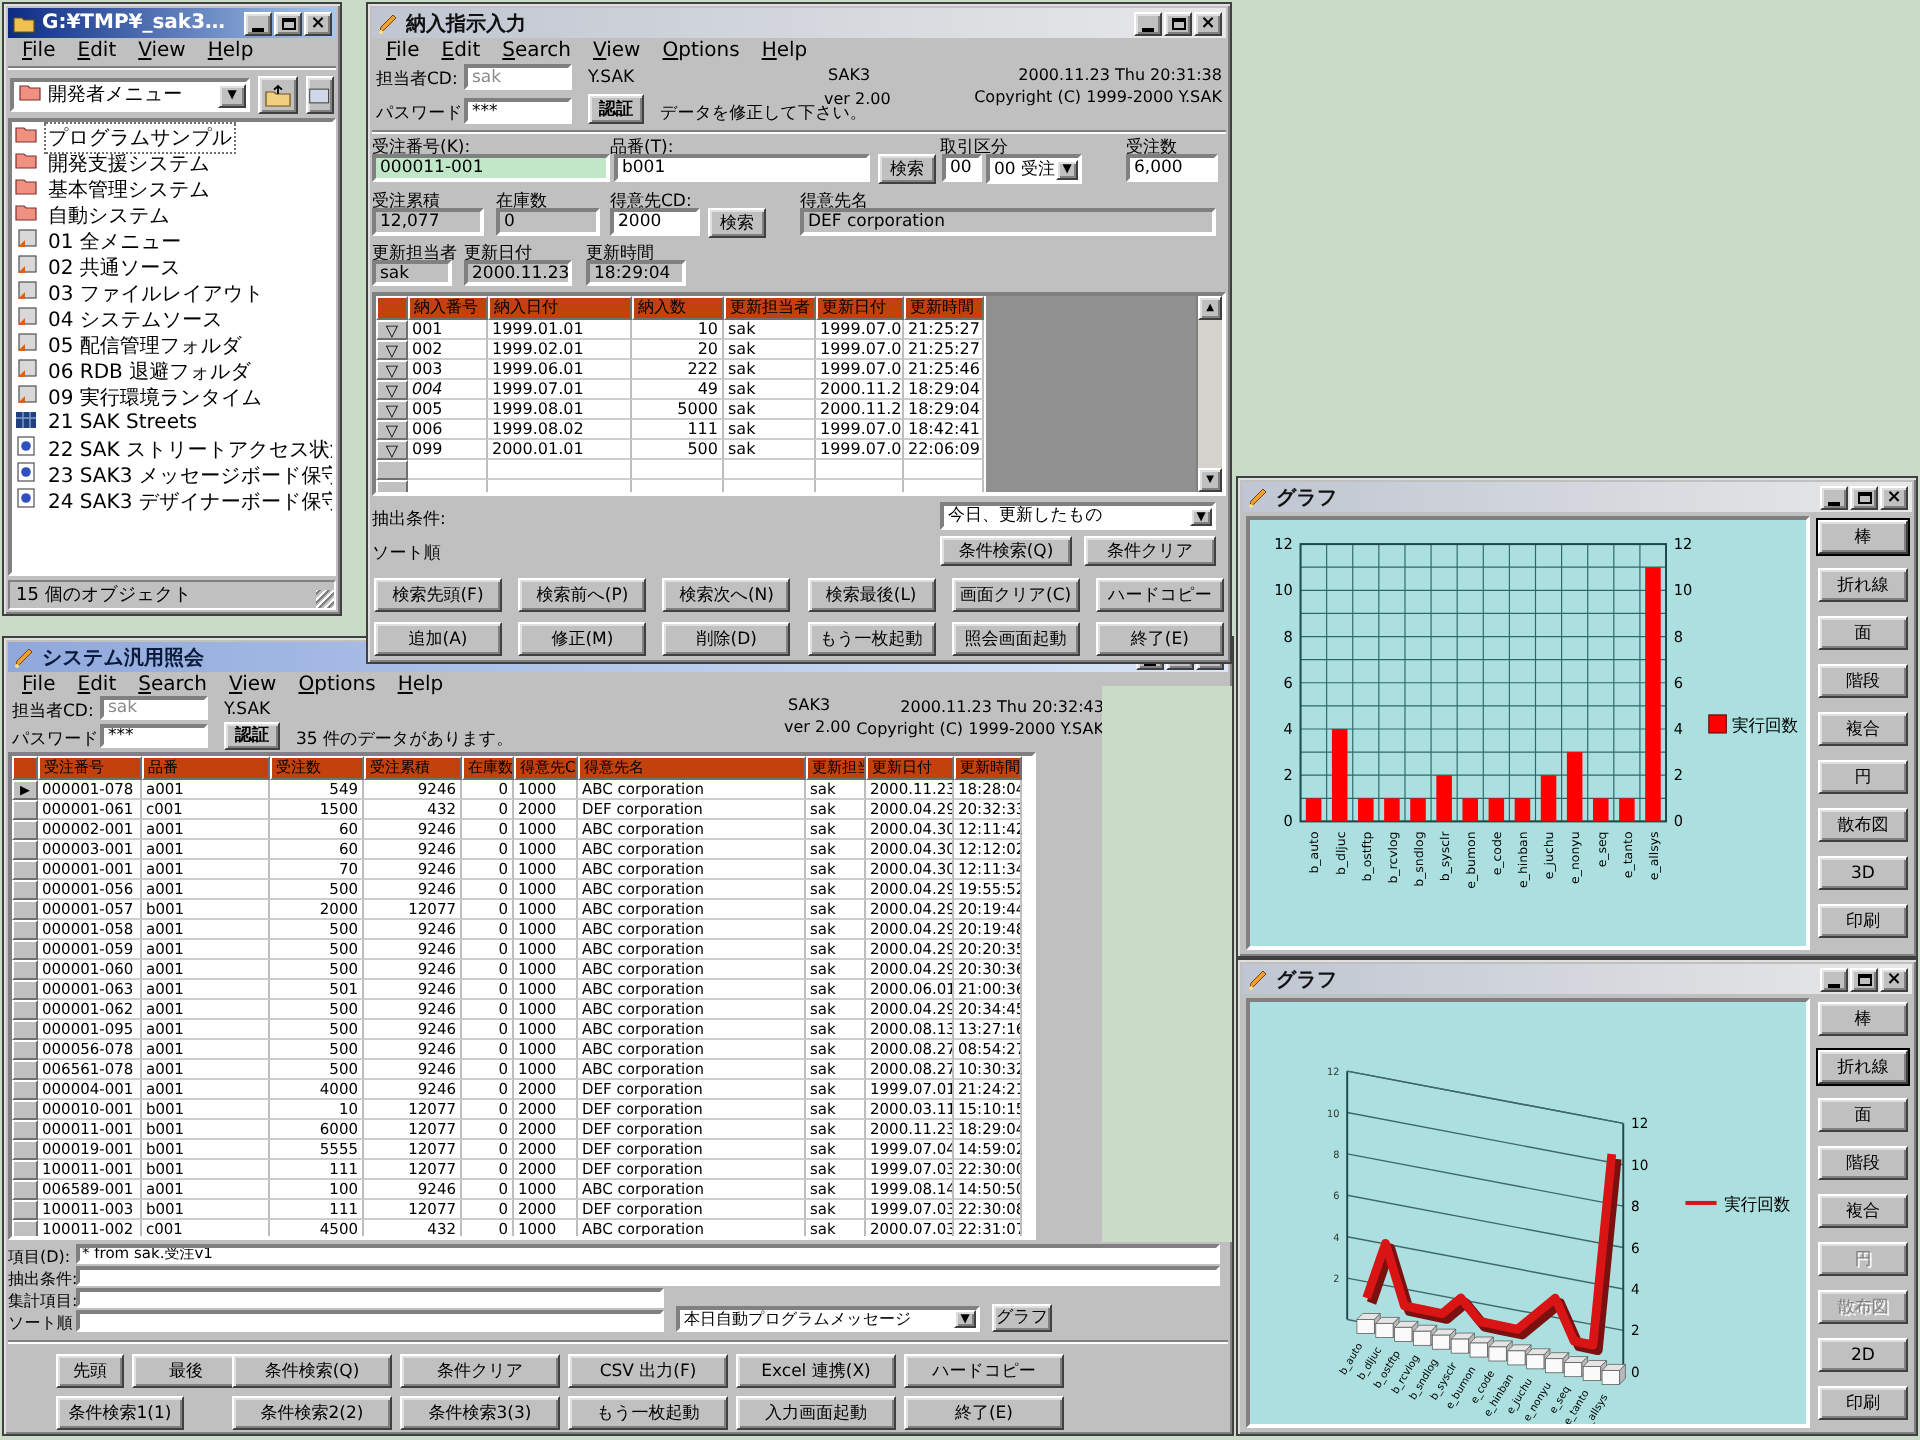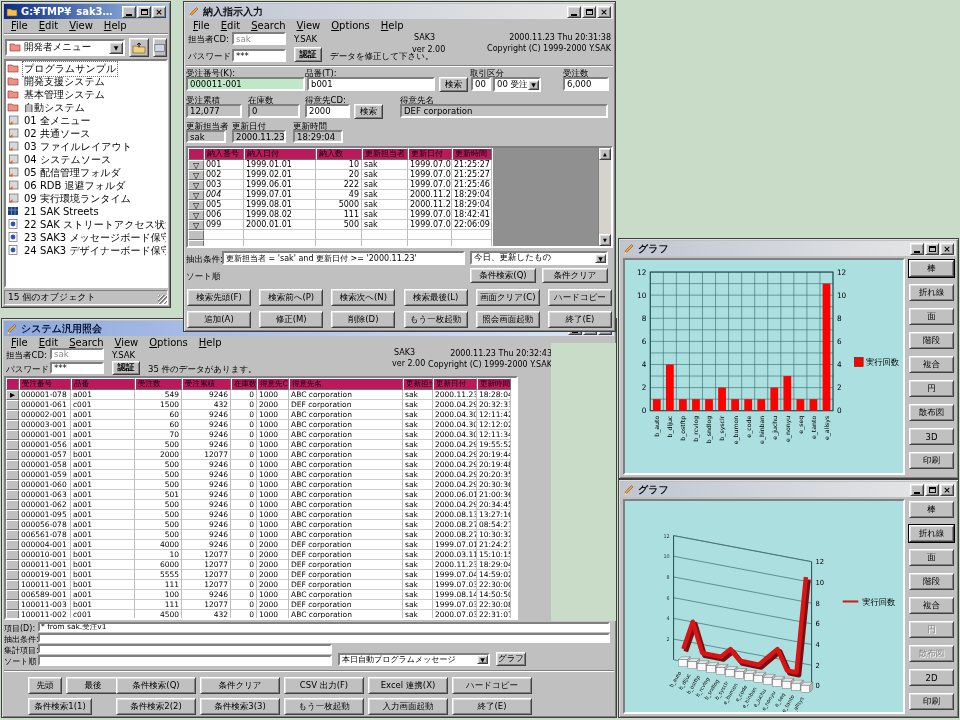--- a/index.html
+++ b/index.html
@@ -42,21 +42,21 @@
         box-shadow:inset 1px 1px 0 #dfdfdf, inset -1px -1px 0 #808080;
         display:flex;align-items:center;justify-content:center;font-size:6px;flex:0 0 14px}
   .comboline{display:flex;align-items:center;background:#fff;border:2px solid;border-color:#808080 #fff #fff #808080;
              font-size:8.5px;padding-left:2px;white-space:nowrap;overflow:hidden}
   
   .tablewrap{position:relative;border:2px solid;border-color:#808080 #fff #fff #808080;overflow:hidden}
   .trow{display:flex;height:10px;background:#fff}
   .trow.head{height:12px}
   .tc{flex:0 0 auto;border-right:1px solid #bdbdbd;border-bottom:1px solid #cdcdcd;padding:0 2px;
       font-size:7.5px;line-height:9px;white-space:nowrap;overflow:hidden}
-  .trow.head .tc{background:#be185d;border:1px solid;border-color:#fff #707070 #707070 #fff;line-height:10px}
+  .trow.head .tc{background:#c2410c;border:1px solid;border-color:#fff #707070 #707070 #fff;line-height:10px}
   .tc.num{text-align:right}
   .tc.mkc{background:#c0c0c0;border:1px solid;border-color:#fff #707070 #707070 #fff;text-align:center;
           font-size:6.5px;line-height:8px;padding:0}
   .dtv .tc{font-size:8px;line-height:9px}
   .vscroll{position:absolute;top:0;right:0;bottom:0;width:13px;background:#d6d2ce;border-left:1px solid #808080;
            display:flex;flex-direction:column;justify-content:space-between}
   .sarw{height:12px;font-size:5px}
   
   .extoolbar{flex:0 0 23px;display:flex;align-items:center;gap:4px;padding:1px;overflow:hidden}
   .combo{width:132px;height:17px;display:flex;align-items:center;background:#fff;border:2px solid;
@@ -410,21 +410,20 @@
             <div class="tc" style="width: 40px;"></div>
           </div>
         </div>
       <div class="vscroll">
         <button class="btn98 sarw">▲</button>
         <button class="btn98 sarw">▼</button>
       </div>
     </div>
     <div style="position:relative;height:33px;margin-top:3px">
       <span class="lab" style="left:0;top:3px">抽出条件:</span>
-      <div class="abs sunken tfield" style="left:36px;top:0;width:243px;height:14px;font-size:8px">更新担当者 = 'sak' and 更新日付 &gt;= '2000.11.23'</div>
       <div class="abs comboline" style="left:284px;top:0;width:138px;height:14px">
         <span>今日、更新したもの</span>
         <span class="carw" style="height:9px;width:11px;flex:0 0 11px">▼</span>
       </div>
       <span class="lab" style="left:0;top:20px">ソート順</span>
       <button class="btn98 abs" style="left:284px;top:17px;width:66px;height:15px">条件検索(Q)</button>
       <button class="btn98 abs" style="left:356px;top:17px;width:66px;height:15px">条件クリア</button>
     </div>
     <div class="btnrow" id="delivery-nav-buttons">
         <button class="btn98">検索先頭(F)</button>

